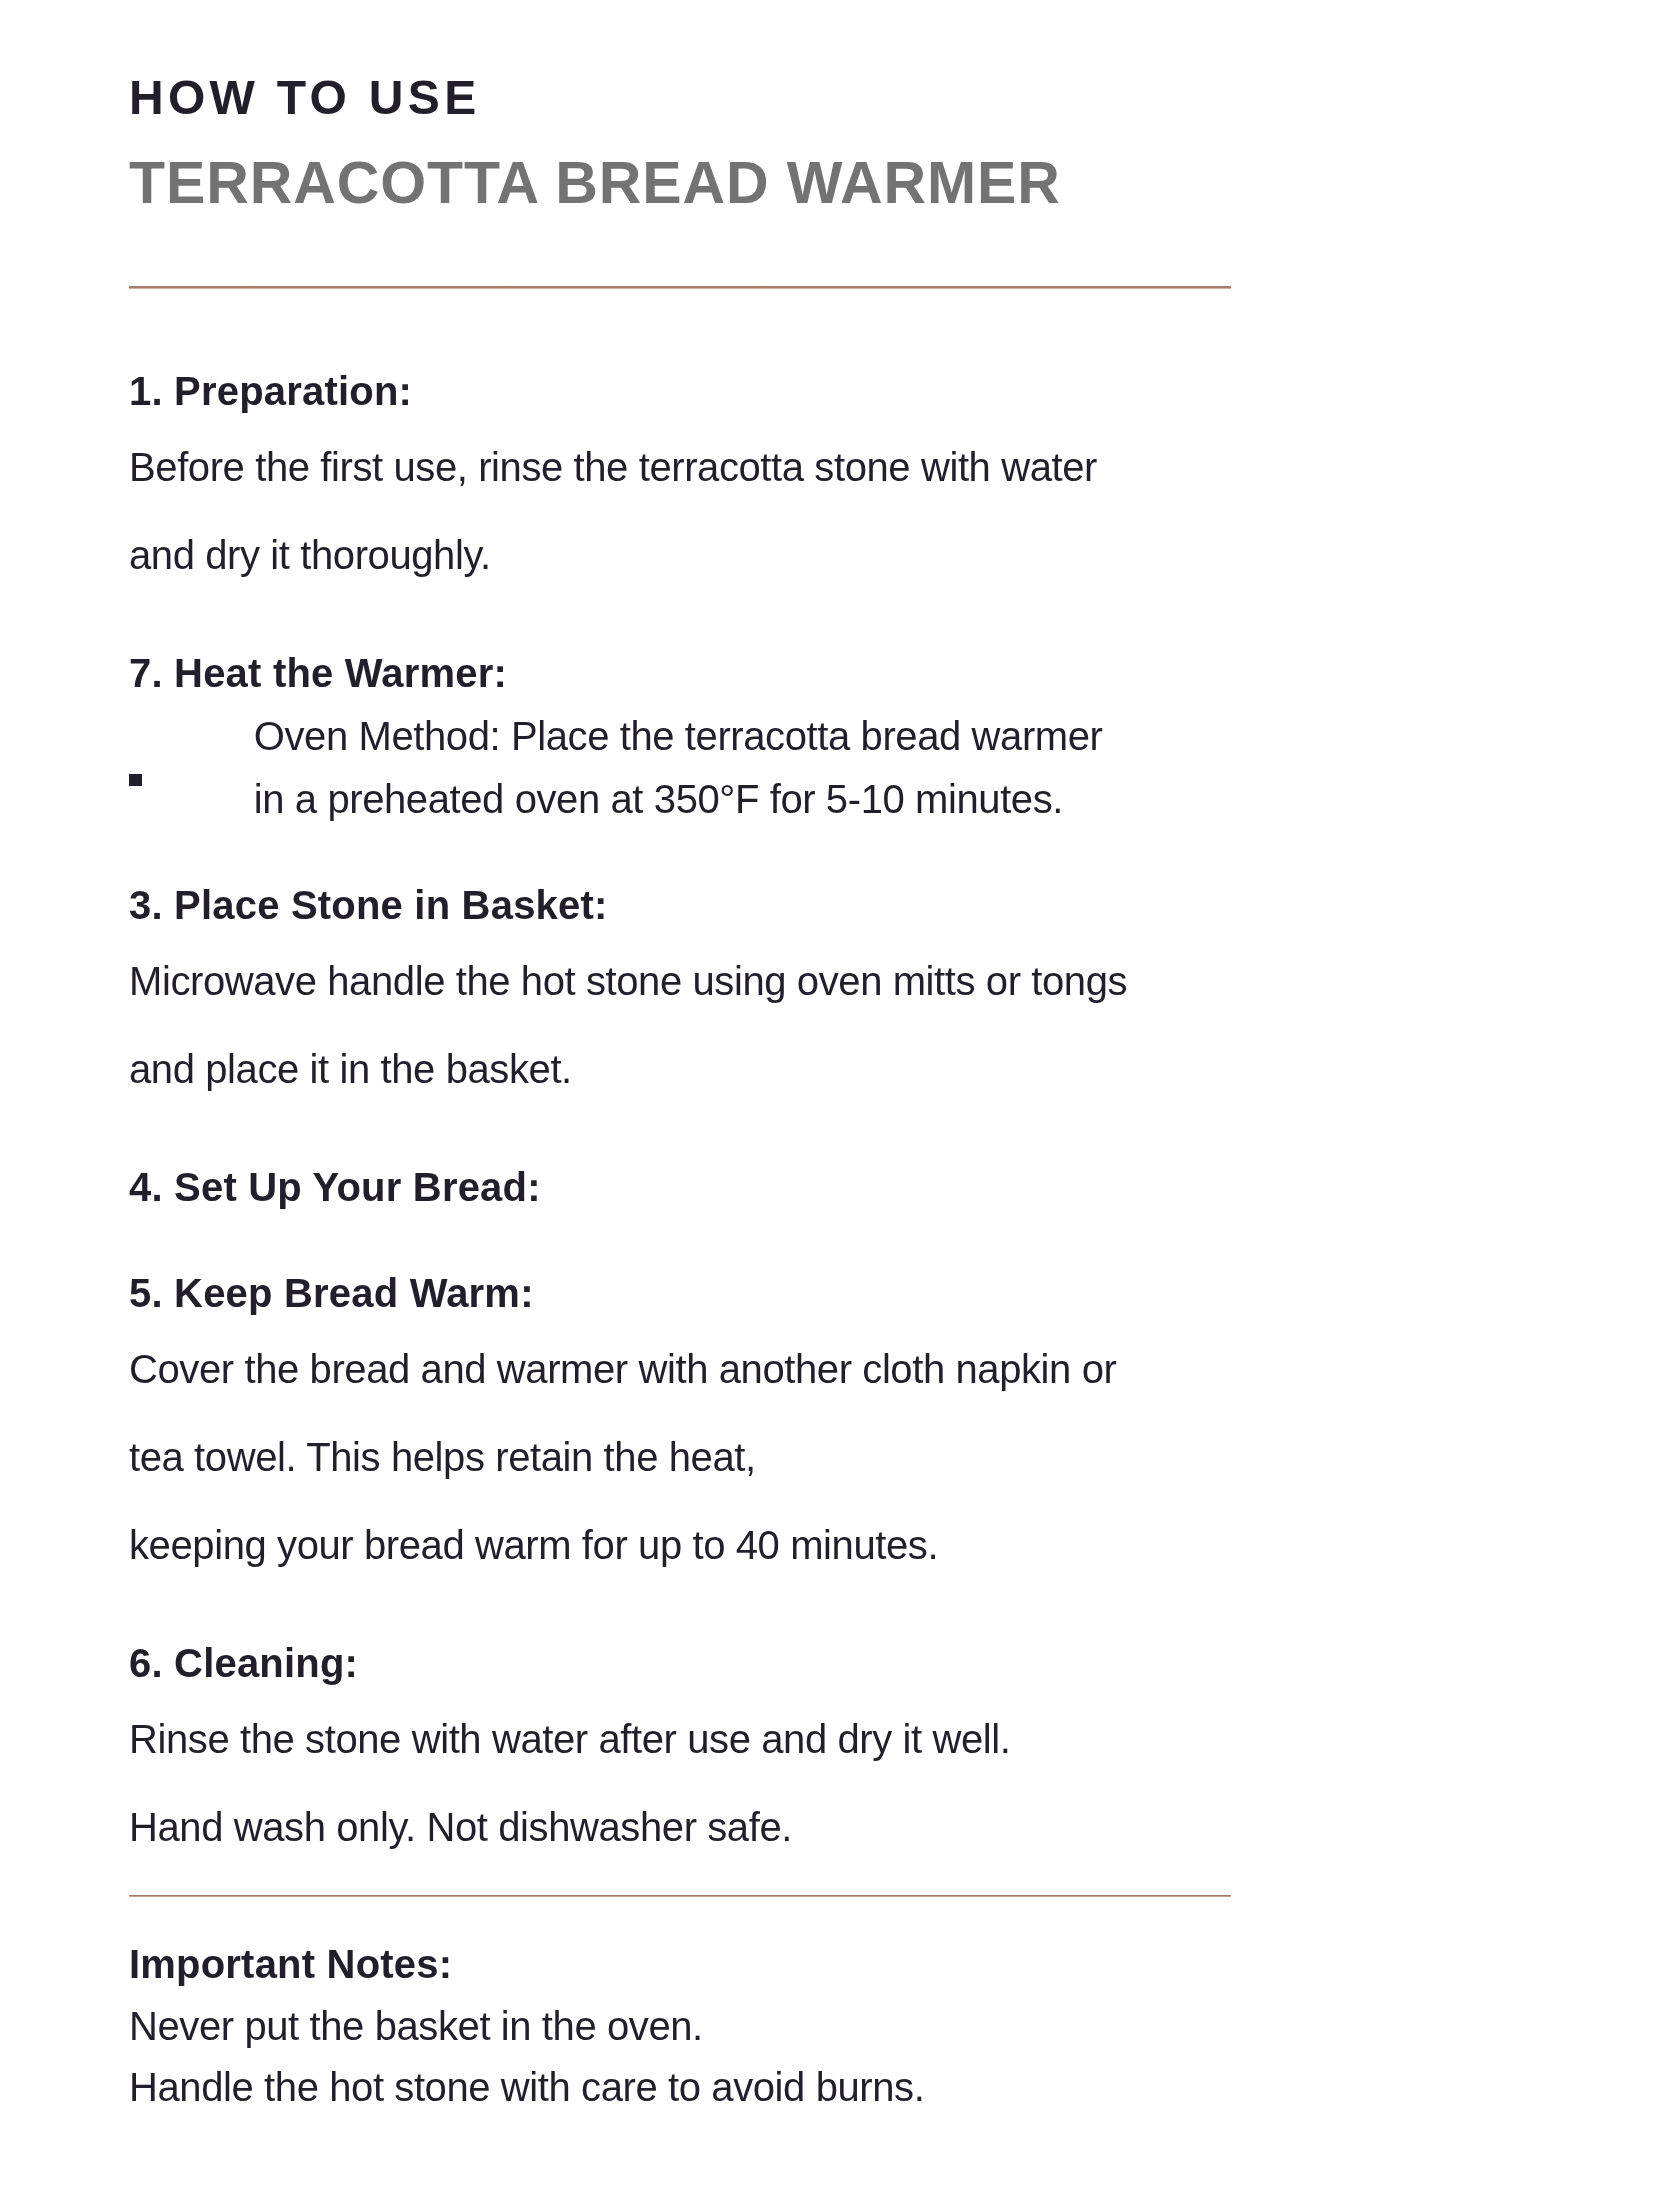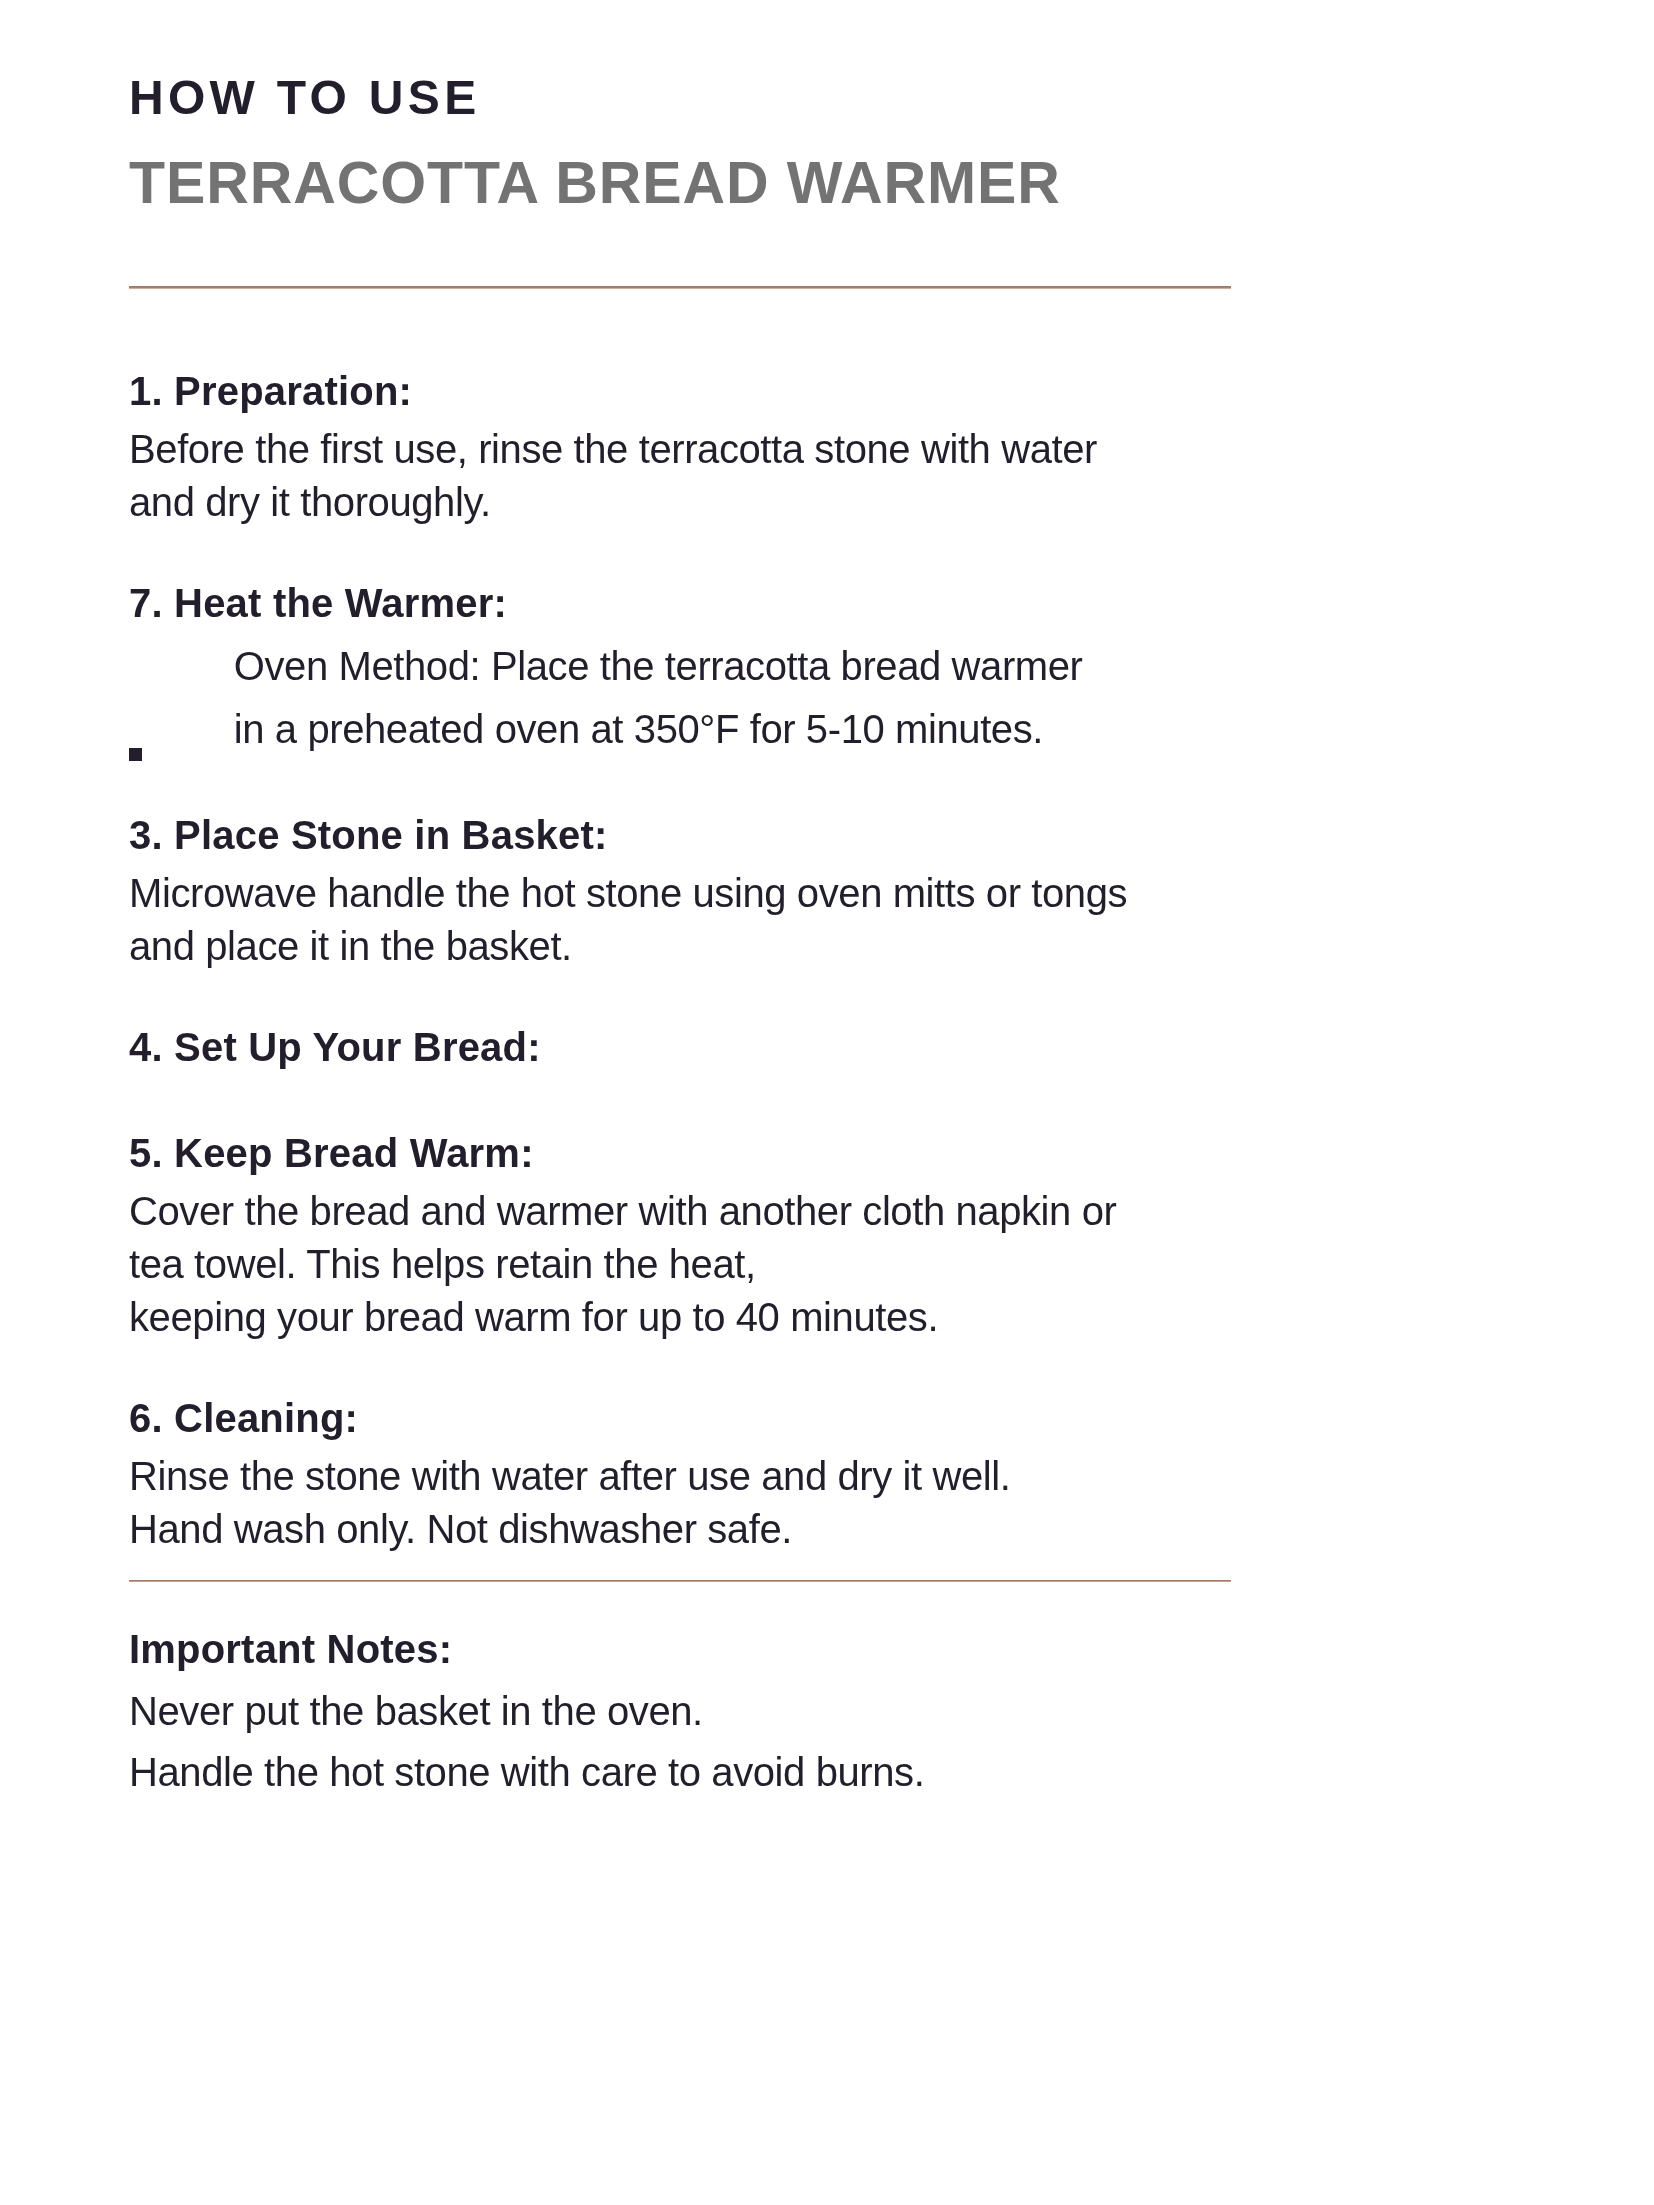--- a/index.html
+++ b/index.html
@@ -42,26 +42,26 @@
   .section-first { margin-top: 71px; }
   .section-heading {
     font-size: 40px;
     font-weight: 700;
     line-height: 63px;
     letter-spacing: 0.2px;
   }
   .section-body {
     font-size: 40px;
     font-weight: 400;
-    line-height: 53px;
+    line-height: 88px;
     letter-spacing: -0.4px;
     white-space: pre-line;
   }
   .bullet-list { list-style: none; }
-  .bullet-item { display: flex; align-items: flex-end; }
+  .bullet-item { display: flex; align-items: center; gap: 20px; }
   .bullet-marker {
     flex: 0 0 auto;
     width: 12.8px;
     height: 12.8px;
     margin-top: 25px;
     background: #221e2b;
   }
   .bullet-text {
     margin-left: 92px;
     font-size: 40px;

